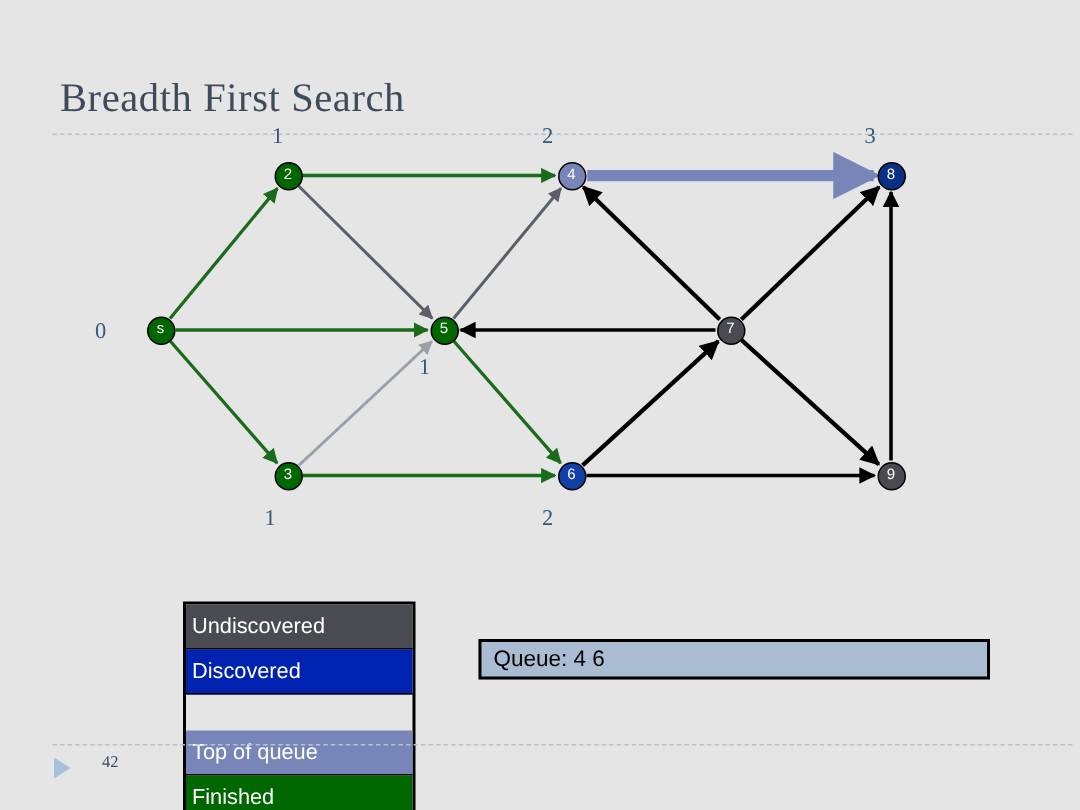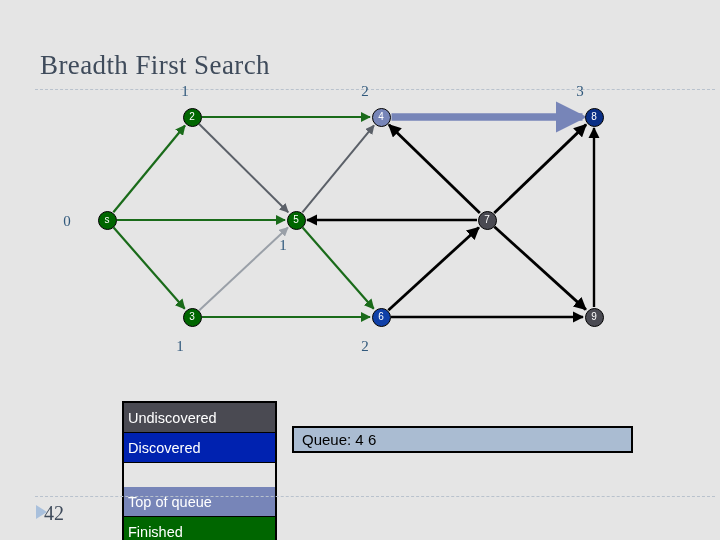--- a/index.html
+++ b/index.html
@@ -94,21 +94,21 @@
     font-size: 14.5px;
     border-bottom: 1.5px solid #000000;
     box-sizing: border-box;
     white-space: nowrap;
     overflow: hidden;
   }
   .legend-row:last-child { border-bottom: none; }
 
   #queue-box {
     position: absolute;
-    left: 292px;
+    left: 319px;
     top: 426px;
     width: 341px;
     height: 27px;
     background: #aabcd2;
     border: 2px solid #000000;
     box-sizing: border-box;
     color: #000000;
     font-size: 15px;
     line-height: 23px;
     padding-left: 8px;
@@ -124,24 +124,24 @@
   #slide-triangle {
     position: absolute;
     left: 0; top: 3px;
     width: 0; height: 0;
     border-left: 11px solid #a9c0dc;
     border-top: 7px solid transparent;
     border-bottom: 7px solid transparent;
   }
   #slide-number {
     position: absolute;
-    left: 8px;
+    left: 32px;
     top: 0;
     font-family: "Liberation Serif", serif;
-    font-size: 20px;
+    font-size: 11px;
     color: #3f4b5b;
   }
 </style>
 </head>
 <body>
 
 <div id="slide">
 
   <div id="title">Breadth First Search</div>
   <div class="rule" id="rule-top"></div>

